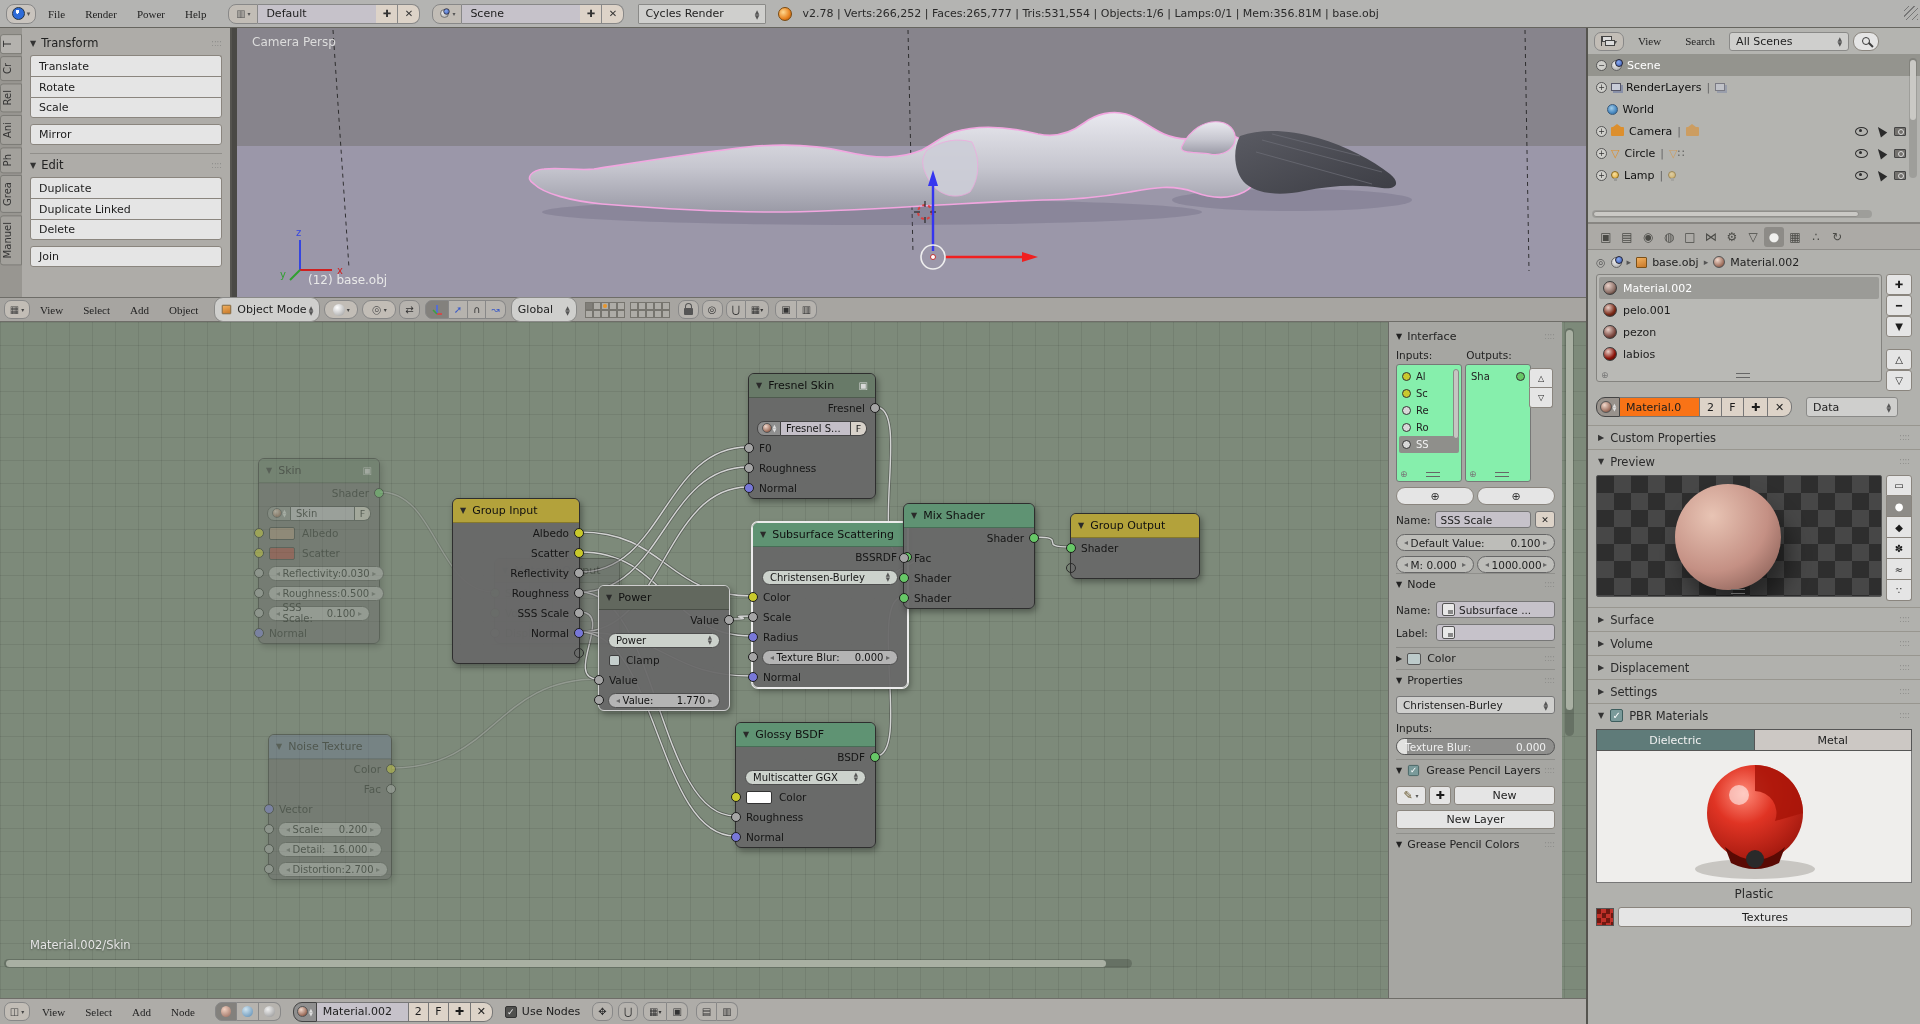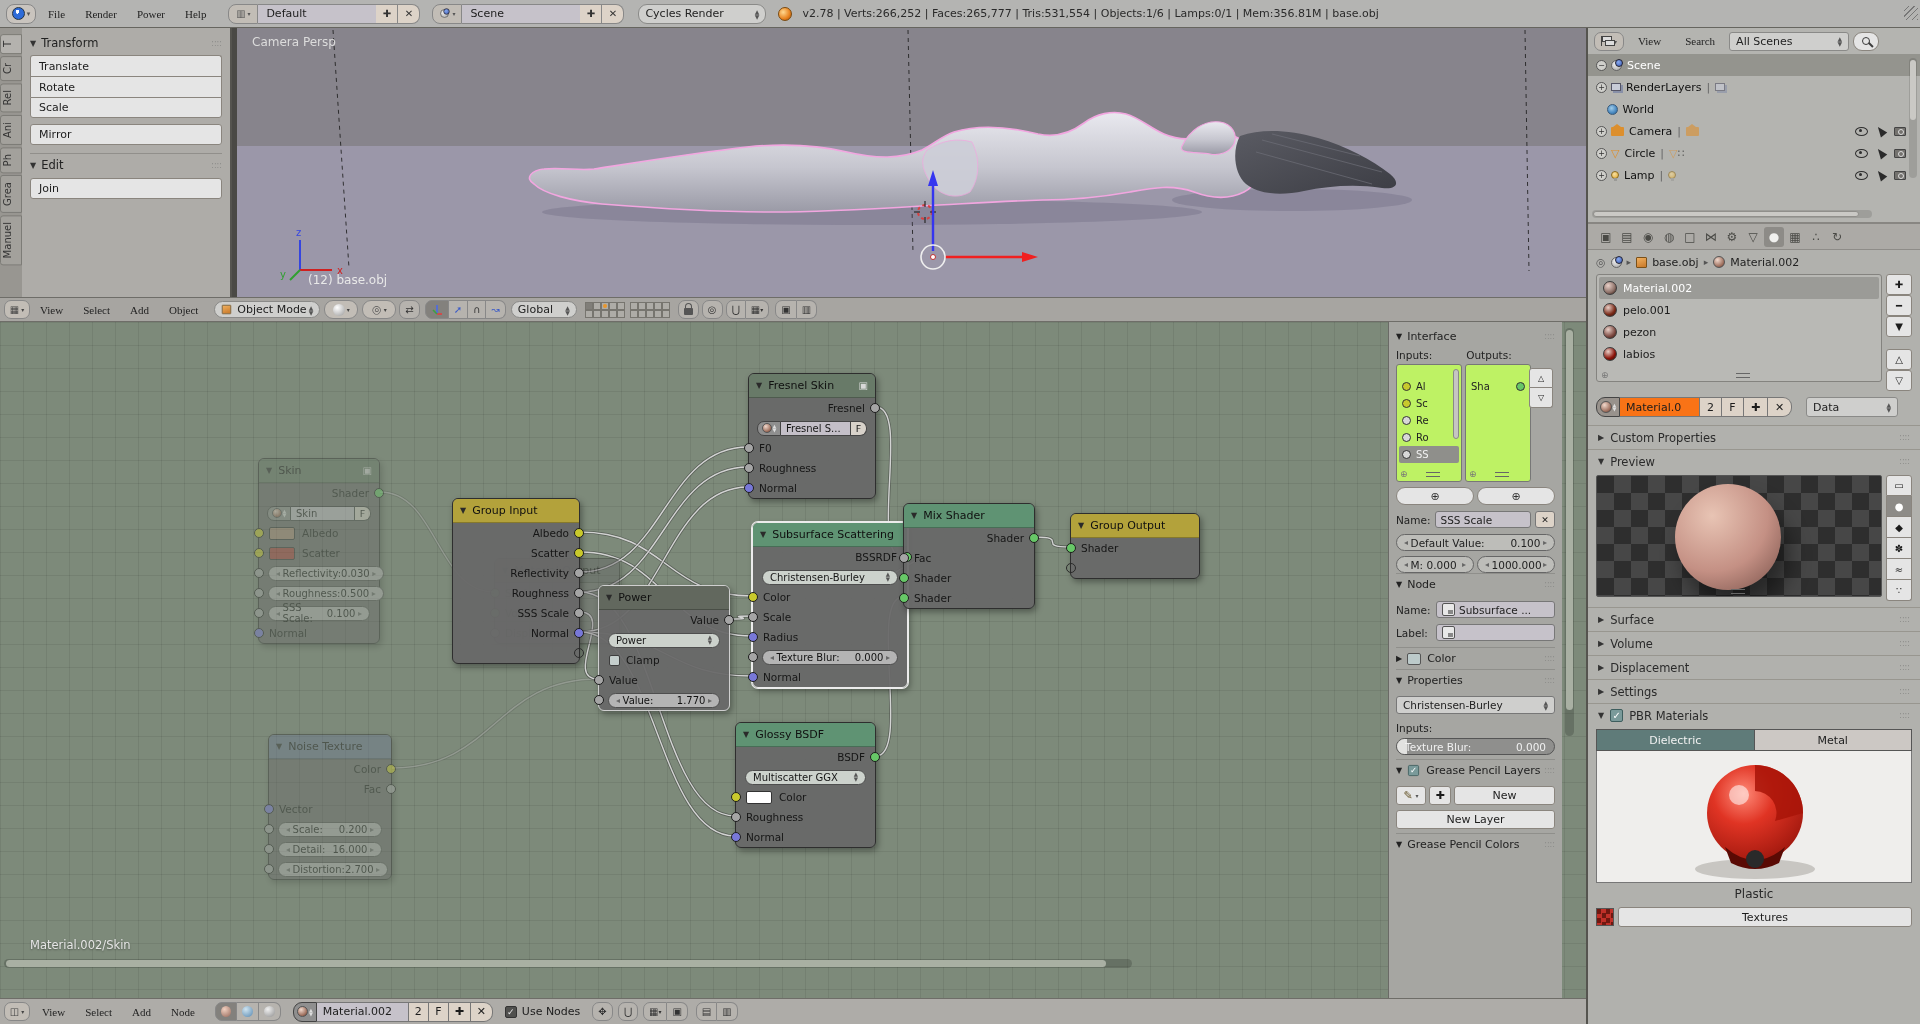--- a/index.html
+++ b/index.html
@@ -34,21 +34,21 @@
   #topbar-menus { display:flex; height:100%; align-items:center; }
   .sel-group { display:flex; align-items:center; height:20px; margin-left:10px; }
   .sel-group .ico-btn { width:30px; height:20px; background:#c2bdb6; border:1px solid #888;
             border-radius:8px 0 0 8px; display:flex; align-items:center; justify-content:center; gap:2px; }
   .sel-group .val { width:118px; height:20px; background:#c6c2ca; border-top:1px solid #888; border-bottom:1px solid #888;
             display:flex; align-items:center; padding:0 8px; }
   .sel-group .plus, .sel-group .close { width:22px; height:20px; background:#ddd3c8; border:1px solid #888;
             display:flex; align-items:center; justify-content:center; font-size:10px; color:#333; }
   .sel-group .close { border-radius:0 8px 8px 0; border-left:none; }
   .sel-group .plus { border-left:none; }
-  #engine-dd { width:128px; height:20px; margin-left:12px; border-radius:9px; }
+  #engine-dd { width:128px; height:20px; margin-left:12px; border-radius:1px; }
   #cycles-ico { width:14px; height:14px; border-radius:50%; margin-left:10px;
             background:radial-gradient(circle at 35% 35%,#ffd890,#e8821e 60%,#9a4a08); border:1px solid #7a4a10; }
   #topbar-stats { margin-left:8px; color:#2a2a2a; }
 
   
   #toolshelf { position:absolute; left:0; top:28px; width:232px; height:269px; background:#aeaca8;
             border-right:2px solid #55544f; display:flex; }
   #ts-tabs { width:22px; background:#989691; padding-top:6px; display:flex; flex-direction:column; gap:2px; }
   .ts-tab { writing-mode:vertical-rl; transform:rotate(180deg); font-size:10px; color:#333;
             background:#a3a19c; border:1px solid #7d7c77; border-radius:0 3px 3px 0; padding:6px 1px; text-align:center; }
@@ -65,21 +65,21 @@
 
   
   #viewport { position:absolute; left:232px; top:28px; width:1354px; height:269px; background:#87848c; overflow:hidden; }
   #viewport svg { display:block; }
 
   
   #vp-header { position:absolute; left:0; top:297px; width:1586px; height:25px; background:#a7a5a1;
             border-top:1px solid #6e6d68; border-bottom:1px solid #6e6d68; display:flex; align-items:center; padding:0 4px; }
   .hdr-ico-btn { width:26px; height:19px; background:#c2bdb6; border:1px solid #888; border-radius:7px;
             display:flex; align-items:center; justify-content:center; gap:2px; font-size:9px; color:#444; }
-  .hdr-dd { height:17px; border-radius:9px; font-size:11px; }
+  .hdr-dd { height:25px; border-radius:9px; font-size:11px; }
   .hdr-btn { height:19px; background:#b6b3ae; border:1px solid #888; display:flex; align-items:center;
             justify-content:center; padding:0 5px; font-size:10px; color:#333; }
   .btn-run { display:flex; }
   .btn-run .hdr-btn:first-child { border-radius:7px 0 0 7px; }
   .btn-run .hdr-btn:last-child { border-radius:0 7px 7px 0; }
   .btn-run .hdr-btn + .hdr-btn { border-left:none; }
   .hdr-btn.pressed { background:#83817d; color:#eee; }
   #layer-grid { display:flex; gap:5px; margin-left:8px; }
   .lgrid { display:grid; grid-template-columns:repeat(5,8px); grid-template-rows:repeat(2,8px); }
   .lgrid span { border:1px solid #77756f; background:#aeaca7; position:relative; }
@@ -140,22 +140,22 @@
   
   #npanel { position:absolute; right:24px; top:0; width:174px; height:676px; background:#a6a6a2;
             border-left:1px solid #6a6a66; padding:4px 7px; color:#222; }
   .np-hd { display:flex; align-items:center; font-size:11px; color:#222; padding:4px 0; border-top:1px solid #8f8f8b; }
   .np-hd:first-child { border-top:none; }
   .np-hd .tri { font-size:8px; margin-right:5px; }
   .np-hd .dots { margin-left:auto; }
   .np-io-labels { display:flex; font-size:10.5px; margin:2px 0 3px 0; }
   .np-io-labels span:nth-child(2) { margin-left:34px; }
   #np-lists { display:flex; gap:3px; }
-  .np-list { width:66px; height:118px; background:#bef264; border:1px solid #77777371; border:1px solid #777;
-             border-radius:3px; position:relative; padding:13px 2px; }
+  .np-list { width:66px; height:118px; background:#86efac; border:1px solid #77777371; border:1px solid #777;
+             border-radius:3px; position:relative; padding:3px 2px; }
   .np-chip { display:flex; align-items:center; gap:5px; height:17px; padding:0 3px; font-size:10px; }
   .np-chip.selected { background:#8f8f8b; border-radius:2px; color:#f2f2f2; }
   .np-dot { width:9px; height:9px; border-radius:50%; border:1px solid #333; }
   .np-foot { position:absolute; bottom:2px; left:3px; right:3px; display:flex; align-items:center; justify-content:space-between;
              color:#777; font-size:9px; }
   .np-grab { width:14px; height:5px; border-top:1px solid #666; border-bottom:1px solid #666; margin:0 auto; }
   .np-scroll { position:absolute; right:2px; top:4px; width:6px; height:70px; background:#c6c6c2; border:1px solid #8a8a86; border-radius:3px; }
   #np-updown { position:absolute; right:9px; top:46px; display:flex; flex-direction:column; }
   #np-updown .btn { width:24px; height:20px; font-size:8px; }
   #np-updown .btn:first-child { border-radius:3px 3px 0 0; }
@@ -366,20 +366,25 @@
           <div class="btn">Rotate</div>
           <div class="btn">Scale</div>
         </div>
       <div class="btn ts-single">Mirror</div>
       <div class="ts-sep"></div>
       <div class="panel-hd">
         <span class="tri">▼</span>
         <span>Edit</span>
         <span class="dots">::::</span>
       </div>
+      <div class="ts-group" id="edit-buttons">
+          <div class="btn">Duplicate</div>
+          <div class="btn">Duplicate Linked</div>
+          <div class="btn">Delete</div>
+        </div>
       <div class="btn ts-single">Join</div>
     </div>
   </div>
 
   <div id="viewport">
     <svg width="1354" height="269" viewBox="0 0 1354 269">
       <defs>
         <linearGradient id="bodyGrad" x1="0" y1="0" x2="0" y2="1">
           <stop offset="0" stop-color="#e9e9ef"></stop>
             <stop offset="0.55" stop-color="#c6c6cf"></stop>

